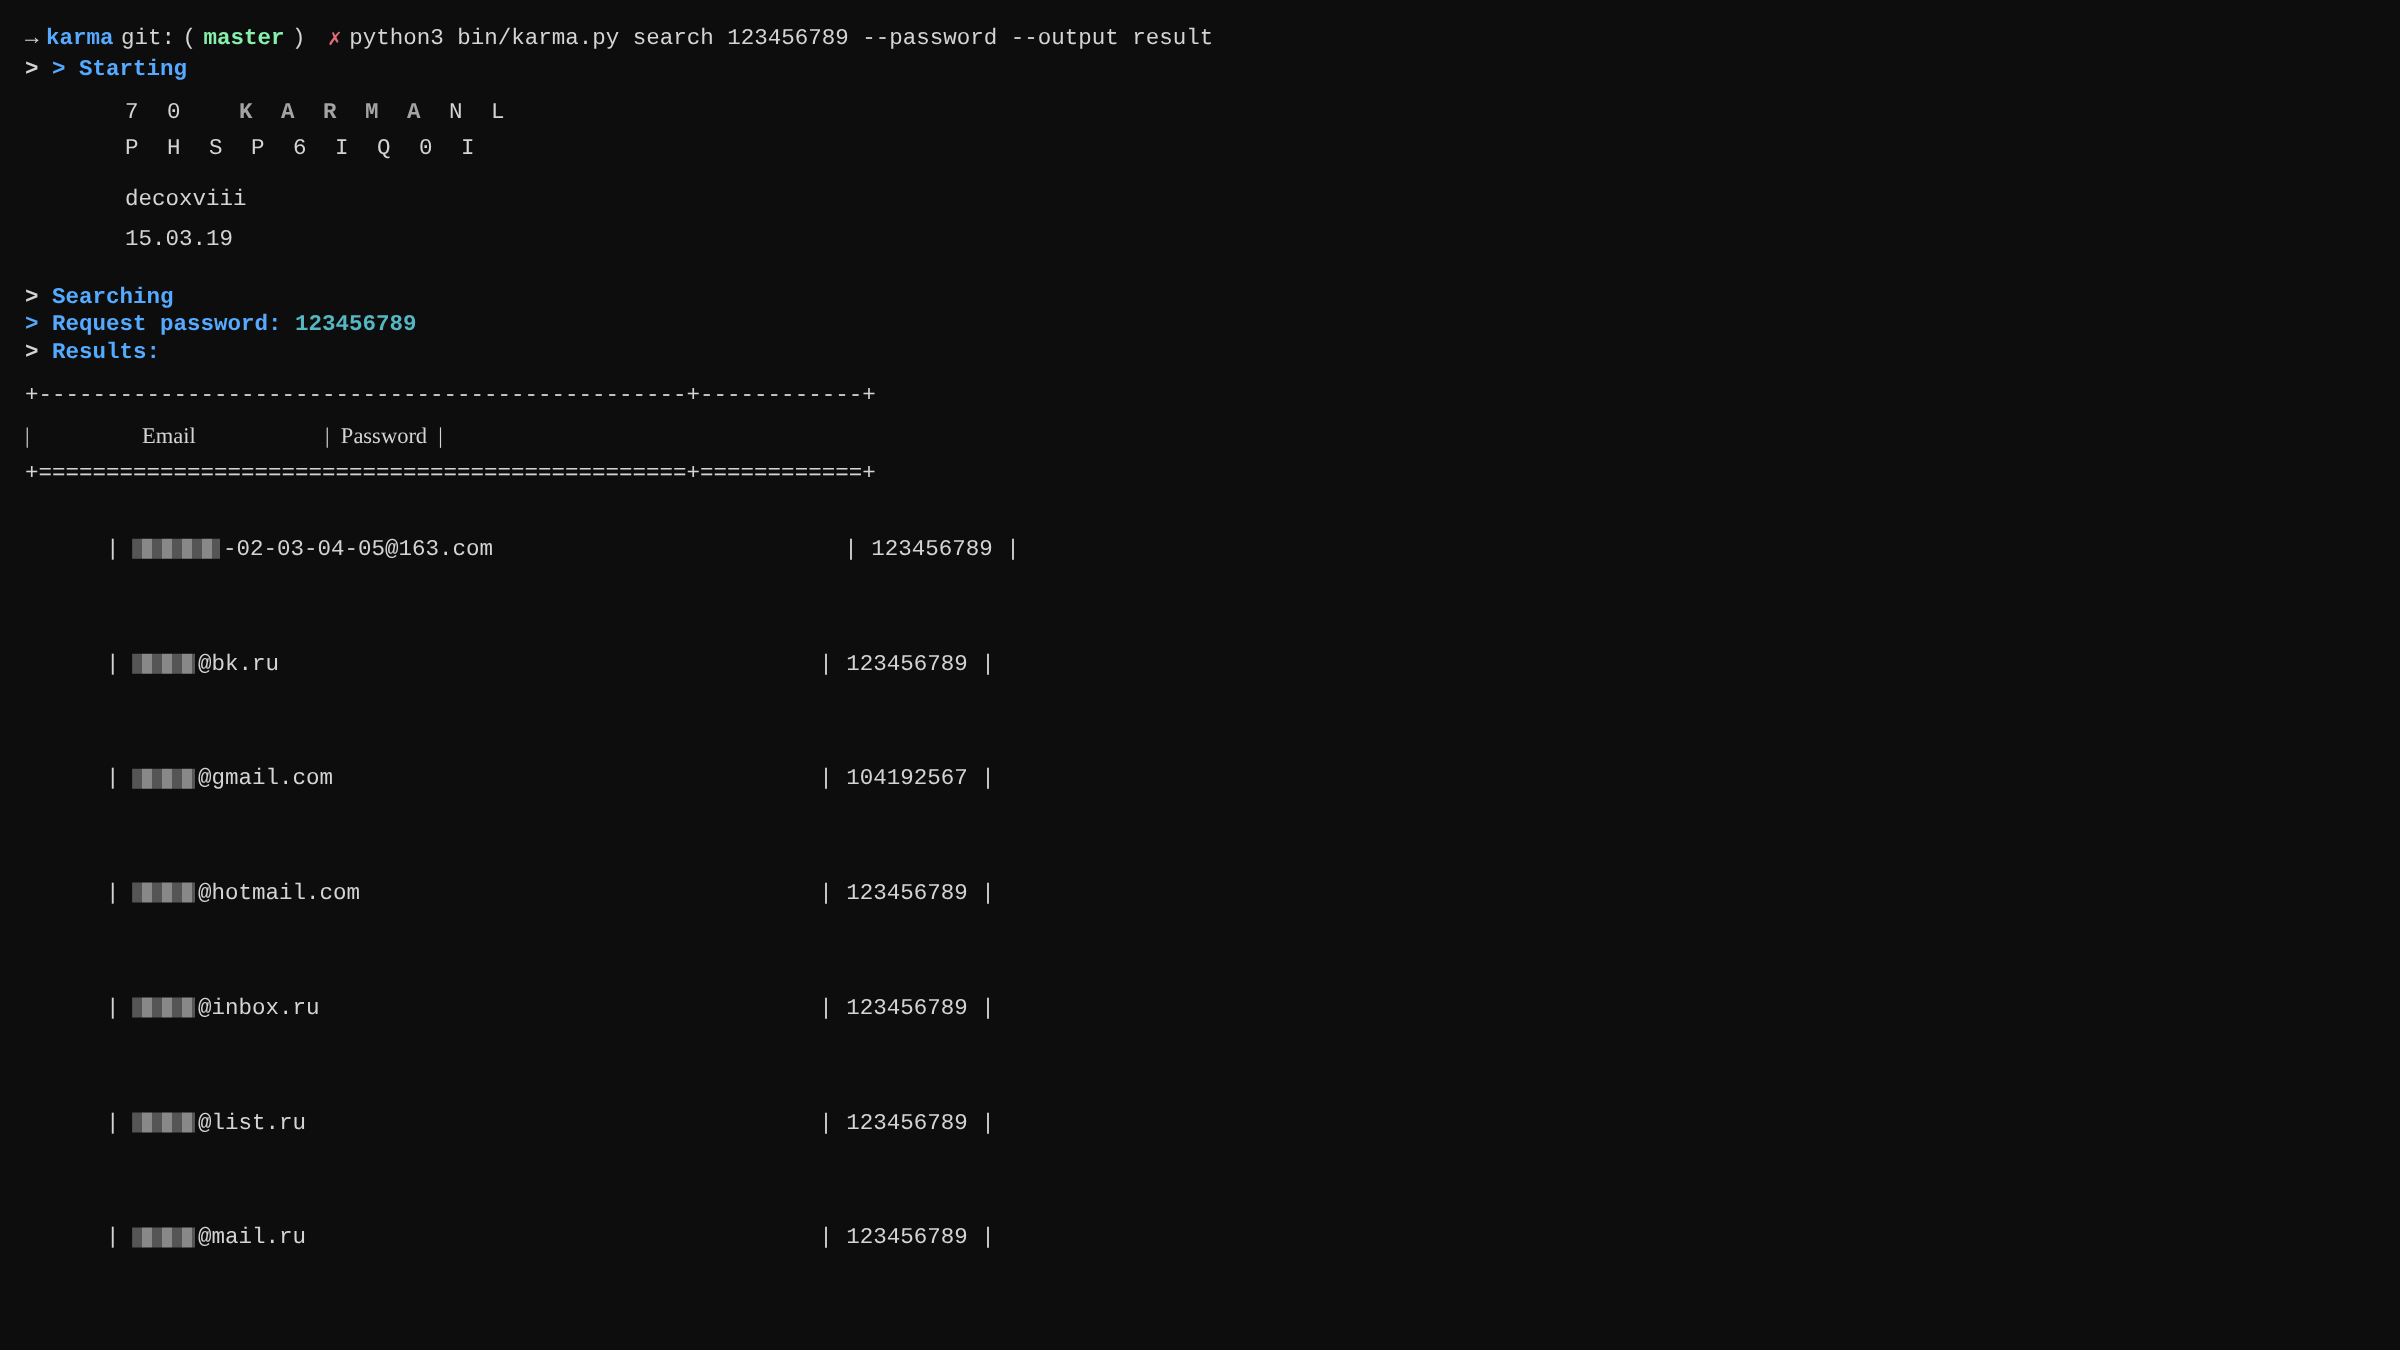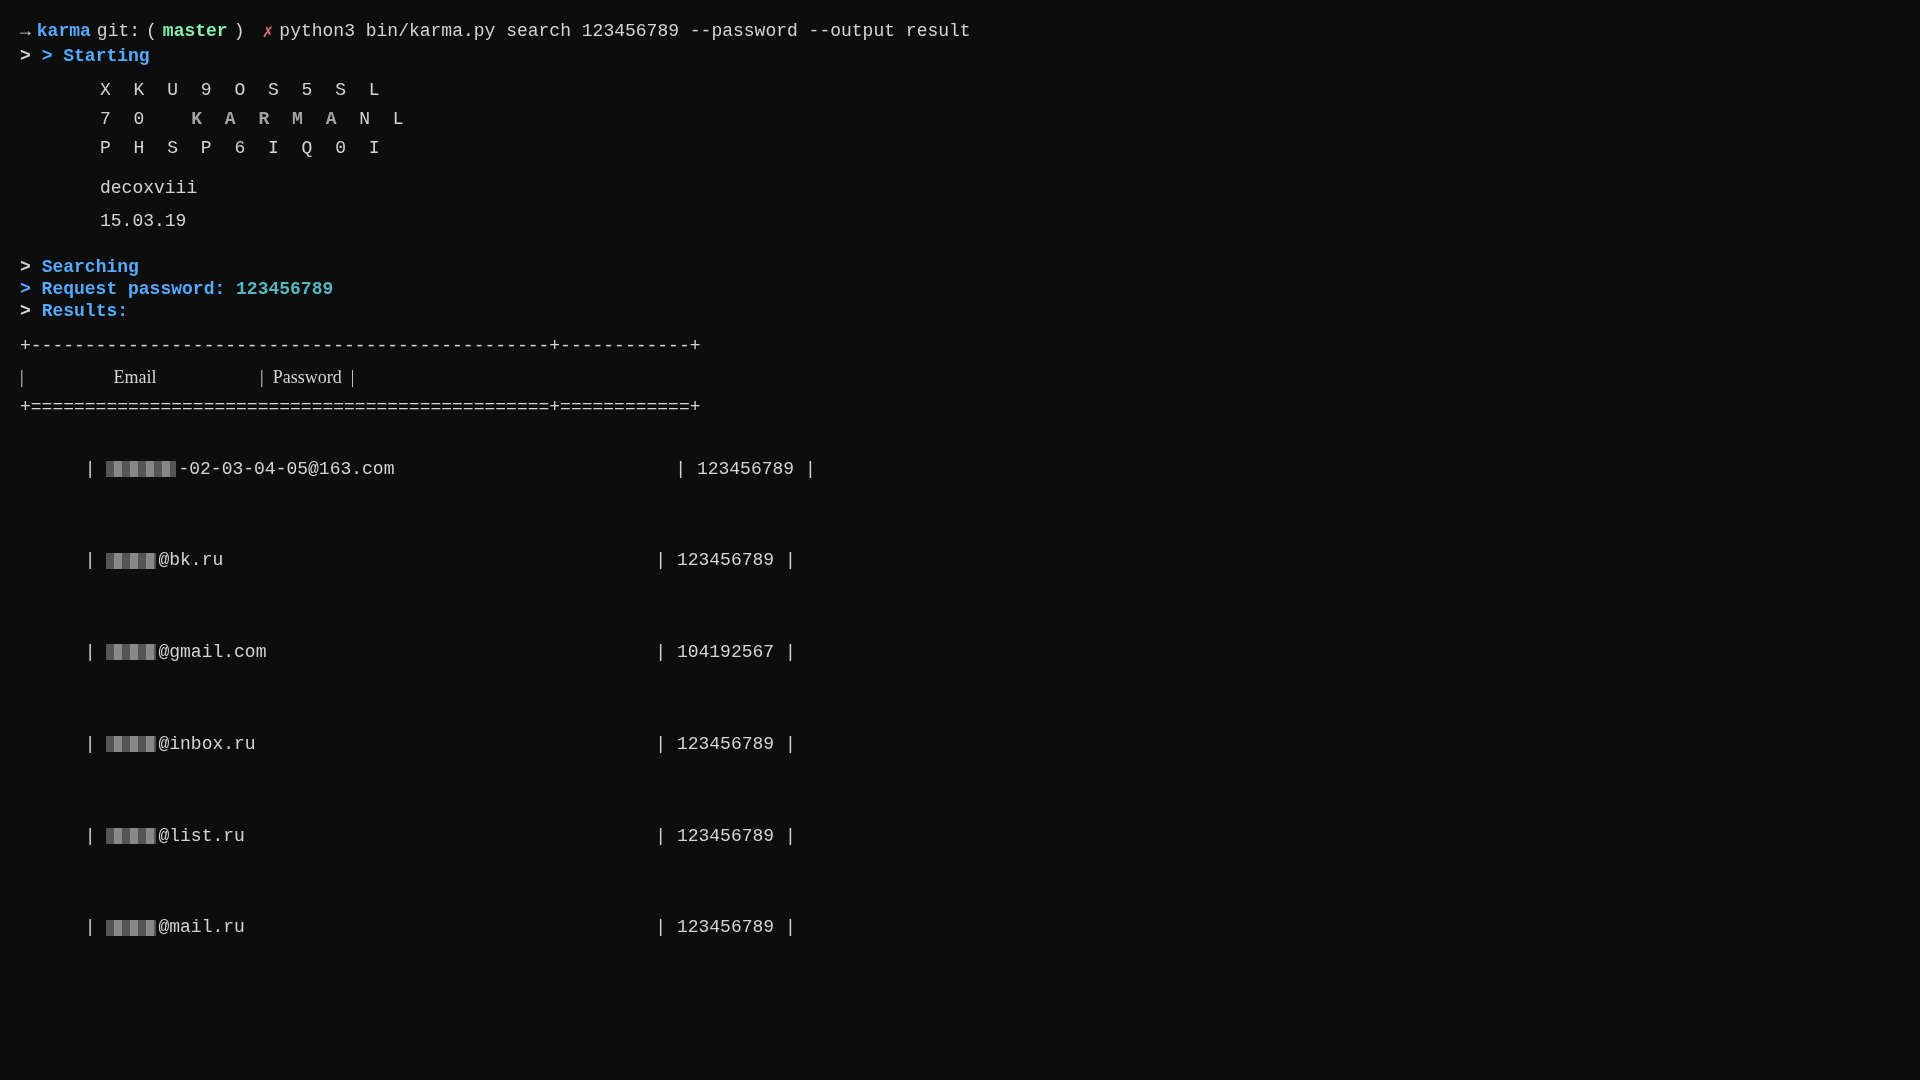--- a/index.html
+++ b/index.html
@@ -160,21 +160,20 @@
   </div>
 
   <div class="status-line">
     <span class="status-arrow">&gt;</span>
     <span style="color:#5af;font-weight:bold;">&gt; Starting</span>
   </div>
 
   <div class="spacer"></div>
 
   <div class="ascii-art">
-    <div class="ascii-line">X K U 9 O S 5 S L</div>
     <div class="ascii-line">
       <span>7 0 </span><span class="ascii-bold">K A R M A</span><span> N L</span>
     </div>
     <div class="ascii-line">P H S P 6 I Q 0 I</div>
   </div>
 
   <div class="info-block">
     <div class="info-line">decoxviii</div>
     <div class="info-line">15.03.19</div>
   </div>
@@ -206,20 +205,23 @@
     </div>
 
     <div class="table-line">
       <span>| </span><span class="email-prefix-blurred blurred-small"></span><span>@bk.ru                                        | 123456789 |</span>
     </div>
 
     <div class="table-line">
       <span>| </span><span class="email-prefix-blurred blurred-small"></span><span>@gmail.com                                    | 104192567 |</span>
     </div>
 
+    <div class="table-line">
+      <span>| </span><span class="email-prefix-blurred blurred-small"></span><span>@hotmail.com                                  | 123456789 |</span>
+    </div>
 
     <div class="table-line">
       <span>| </span><span class="email-prefix-blurred blurred-small"></span><span>@inbox.ru                                     | 123456789 |</span>
     </div>
 
     <div class="table-line">
       <span>| </span><span class="email-prefix-blurred blurred-small"></span><span>@list.ru                                      | 123456789 |</span>
     </div>
 
     <div class="table-line">

